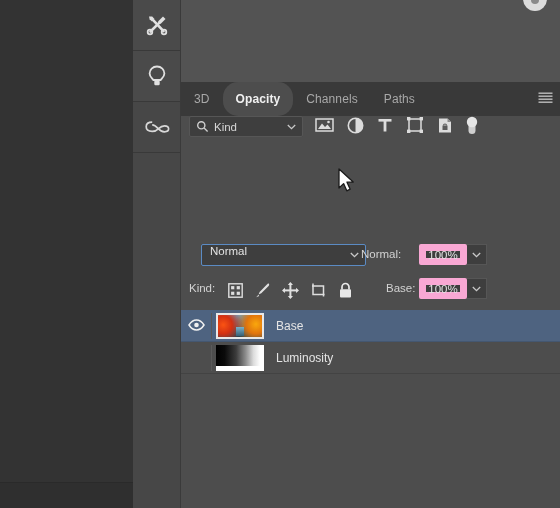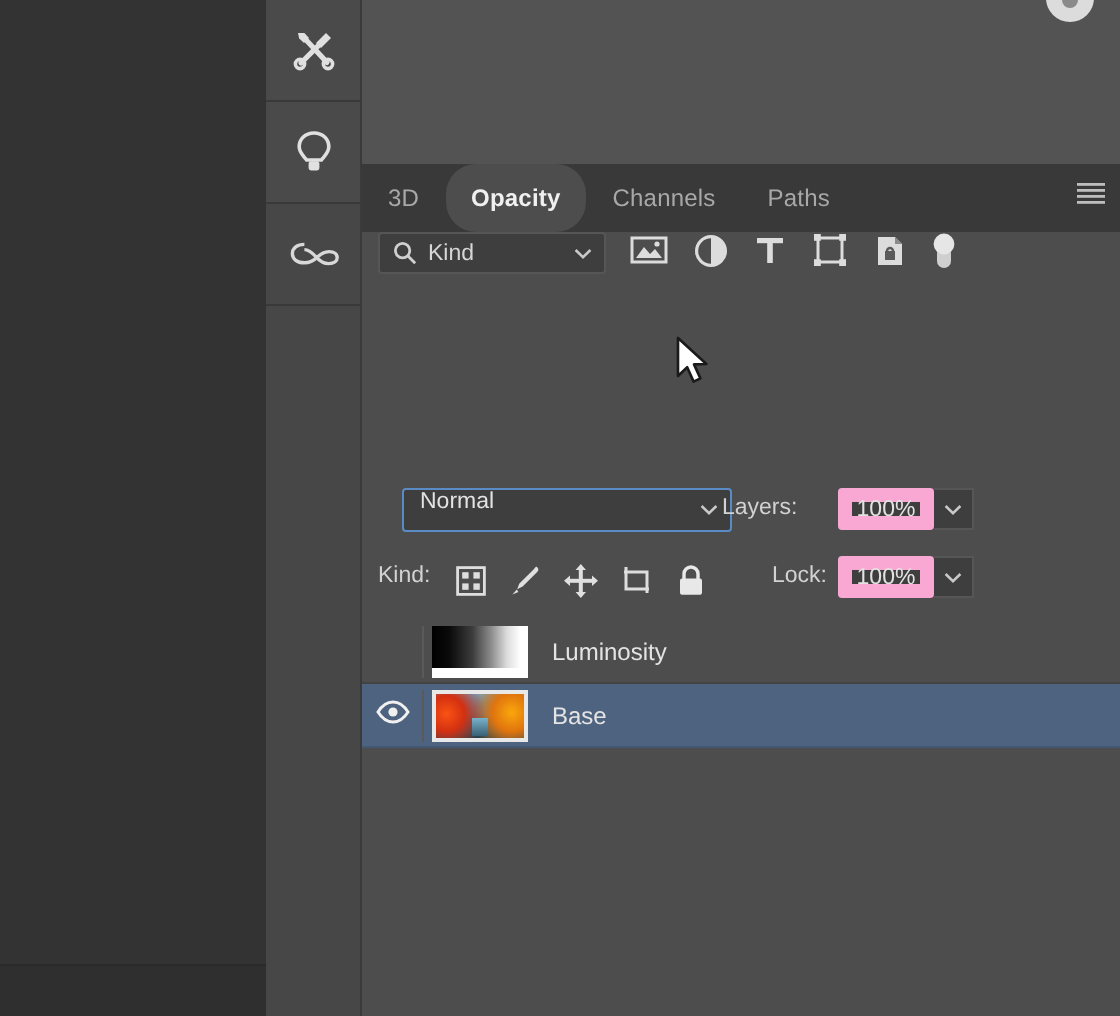--- a/index.html
+++ b/index.html
@@ -540,21 +540,21 @@
 
     <div class="blend-row">
       <div class="blend-select">
         <span class="blend-label">Normal</span>
         <span class="blend-chev">
           <svg width="9" height="6" viewBox="0 0 9 6">
             <path d="M0.8 1 L4.5 4.6 L8.2 1" stroke="#c9c9c9" stroke-width="1.3" fill="none"></path>
           </svg>
         </span>
       </div>
-      <span class="opacity-label">Layers:</span>
+      <span class="opacity-label">Normal:</span>
       <div class="num-field" style="left:238px; top:0; width:48px;">
         <span class="val">100%</span>
       </div>
       <div class="num-chev" style="left:286px; top:0;">
         <svg width="9" height="6" viewBox="0 0 9 6">
           <path d="M0.8 1 L4.5 4.6 L8.2 1" stroke="#c9c9c9" stroke-width="1.3" fill="none"></path>
         </svg>
       </div>
     </div>
 
@@ -598,56 +598,56 @@
             </g>
           </svg>
         </span>
         <span class="lock-ic">
           <svg width="15" height="17" viewBox="0 0 15 17">
             <path d="M4 7.5 L4 5 A3.5 3.5 0 0 1 11 5 L11 7.5" fill="none" stroke="#e8e8e8" stroke-width="1.7"></path>
             <rect x="2" y="7.2" width="11" height="8.2" rx="1" fill="#e8e8e8"></rect>
           </svg>
         </span>
       </div>
-      <span class="fill-label">Lock:</span>
+      <span class="fill-label">Base:</span>
       <div class="num-field" style="left:238px; top:0; width:48px;">
         <span class="val">100%</span>
       </div>
       <div class="num-chev" style="left:286px; top:0;">
         <svg width="9" height="6" viewBox="0 0 9 6">
           <path d="M0.8 1 L4.5 4.6 L8.2 1" stroke="#c9c9c9" stroke-width="1.3" fill="none"></path>
         </svg>
       </div>
     </div>
 
     <div class="layer-list">
-
-      <div class="layer-row">
-        <div class="eye-col"></div>
-        <div class="eye-sep"></div>
-        <div class="thumb lum"></div>
-        <span class="layer-name">Luminosity</span>
-      </div>
 
       <div class="layer-row selected">
         <div class="eye-col">
           <span>
             <svg width="17" height="12" viewBox="0 0 17 12">
               <path d="M1 6 C3.5 2 6 1 8.5 1 C11 1 13.5 2 16 6 C13.5 10 11 11 8.5 11 C6 11 3.5 10 1 6 Z" fill="none" stroke="#f0f0f0" stroke-width="1.5"></path>
               <circle cx="8.5" cy="6" r="2.3" fill="#f0f0f0"></circle>
             </svg>
           </span>
         </div>
         <div class="eye-sep"></div>
         <div class="thumb sel-border">
           <div class="thumb-photo"></div>
         </div>
         <span class="layer-name">Base</span>
       </div>
 
+      <div class="layer-row">
+        <div class="eye-col"></div>
+        <div class="eye-sep"></div>
+        <div class="thumb lum"></div>
+        <span class="layer-name">Luminosity</span>
+      </div>
+
     </div>
   </div>
 
   <div style="position:absolute; left:338px; top:168px; pointer-events:none;">
     <svg width="20" height="28" viewBox="0 0 20 28">
       <path d="M1 1 L1 20 L5.6 15.6 L8.8 22.8 L12.2 21.2 L9 14.2 L15.2 14 Z" fill="#ffffff" stroke="#1a1a1a" stroke-width="1.3" stroke-linejoin="round"></path>
     </svg>
   </div>
 
 </div>

